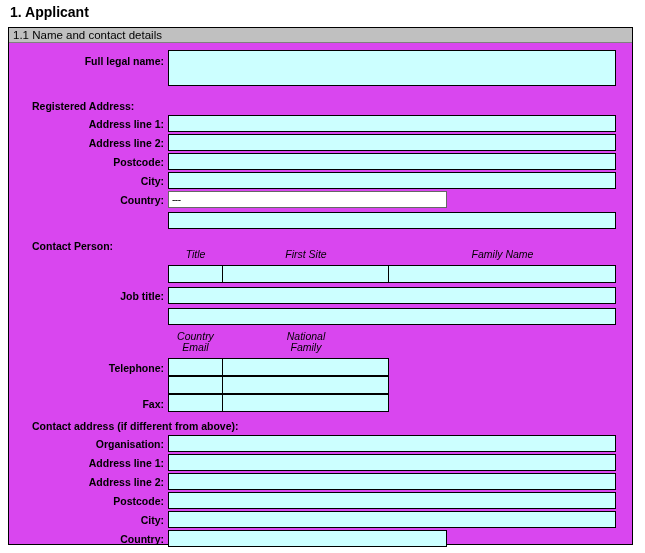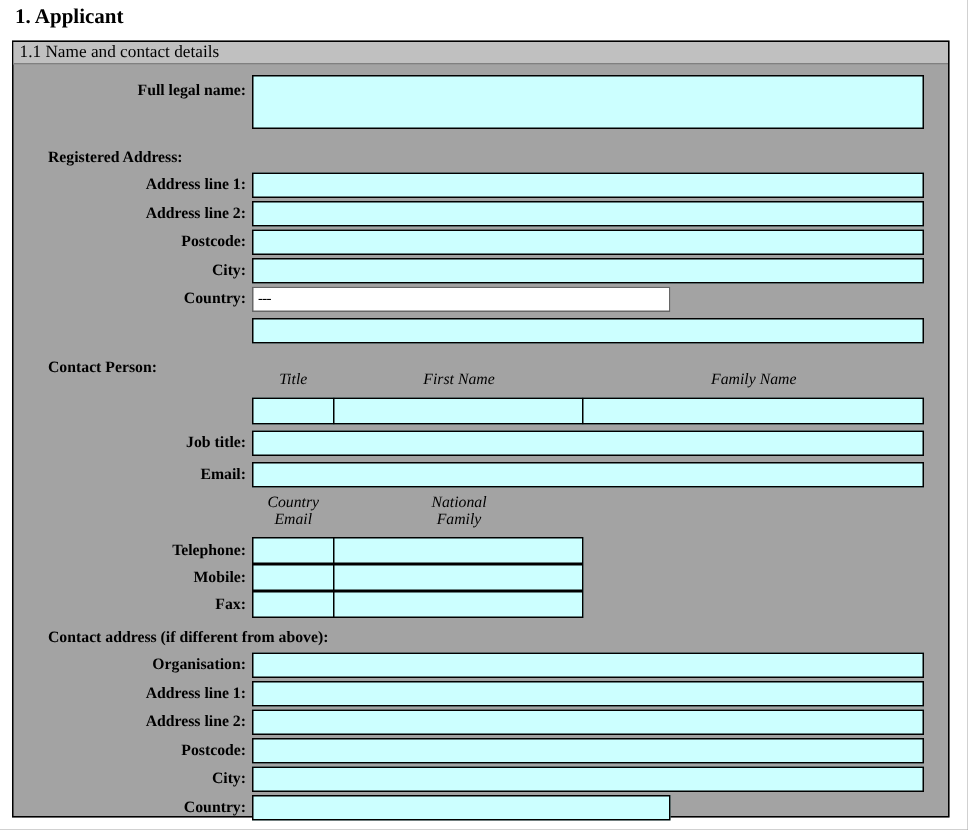--- a/index.html
+++ b/index.html
@@ -3,35 +3,35 @@
 <meta charset="utf-8">
 <style>
   html,body{margin:0;padding:0;}
   body{
     width:645px;height:553px;
     background:#ffffff;
     font-family:"Liberation Sans", sans-serif;
     color:#000000;
     overflow:hidden;
   }
-  .page{position:relative;width:536px;height:553px;font-family:Liberation Serif, serif;}
+  .page{position:relative;width:536px;height:553px;}
 
   
   .section-title{
     position:absolute;left:10px;top:4px;
     font-size:14px;font-weight:bold;letter-spacing:0px;
   }
 
   
   .panel{
     position:absolute;left:8px;top:27px;
     width:625px;height:518px;
     border:1.5px solid #000000;
     box-sizing:border-box;
-    background:#a3a3a3;
+    background:#d946ef;
   }
   .panel-header{
     position:absolute;left:0;top:0;
     width:100%;height:15px;
     background:#c0c0c0;
     border-bottom:1px solid #808080;
     box-sizing:border-box;
     font-size:11.5px;
     line-height:15px;
     padding-left:4px;
@@ -127,57 +127,55 @@
       <span class="val" style="line-height:15px;">---</span>
     </div>
 
     <div class="fld" style="left:159px;top:184px;width:448px;height:17px;">
       <span class="val" style="line-height:15px;"></span>
     </div>
 
     <div class="grouplbl" style="left:23px;top:212px;">Contact Person:</div>
 
     <div class="colhdr" style="left:159px;top:220px;width:55px;">Title</div>
-    <div class="colhdr" style="left:214px;top:220px;width:166px;">First Name</div>
+    <div class="colhdr" style="left:214px;top:220px;width:166px;">First Site</div>
     <div class="colhdr" style="left:380px;top:220px;width:227px;">Family Name</div>
 
     <div class="subfld" style="left:159px;top:237px;width:55px;height:18px;">
       <span class="val" style="line-height:16px;"></span>
     </div>
     <div class="subfld" style="left:213px;top:237px;width:167px;height:18px;">
       <span class="val" style="line-height:16px;"></span>
     </div>
     <div class="subfld" style="left:379px;top:237px;width:228px;height:18px;">
       <span class="val" style="line-height:16px;"></span>
     </div>
 
     <div class="lbl" style="left:0px;top:262px;width:155px;">Job title:</div>
     <div class="fld" style="left:159px;top:259px;width:448px;height:17px;">
       <span class="val" style="line-height:15px;"></span>
     </div>
 
-    <div class="lbl" style="left:0px;top:283px;width:155px;">Email:</div>
     <div class="fld" style="left:159px;top:280px;width:448px;height:17px;">
       <span class="val" style="line-height:15px;"></span>
     </div>
 
     <div class="colhdr" style="left:159px;top:302px;width:55px;">Country</div>
     <div class="colhdr" style="left:159px;top:313px;width:55px;">Email</div>
     <div class="colhdr" style="left:214px;top:302px;width:166px;">National</div>
     <div class="colhdr" style="left:214px;top:313px;width:166px;">Family</div>
 
     <div class="lbl" style="left:0px;top:334px;width:155px;">Telephone:</div>
     <div class="subfld" style="left:159px;top:330px;width:55px;height:18px;">
       <span class="val" style="line-height:16px;"></span>
     </div>
     <div class="subfld" style="left:213px;top:330px;width:167px;height:18px;">
       <span class="val" style="line-height:16px;"></span>
     </div>
 
-    <div class="lbl" style="left:0px;top:352px;width:155px;">Mobile:</div>
     <div class="subfld" style="left:159px;top:348px;width:55px;height:18px;">
       <span class="val" style="line-height:16px;"></span>
     </div>
     <div class="subfld" style="left:213px;top:348px;width:167px;height:18px;">
       <span class="val" style="line-height:16px;"></span>
     </div>
 
     <div class="lbl" style="left:0px;top:370px;width:155px;">Fax:</div>
     <div class="subfld" style="left:159px;top:366px;width:55px;height:18px;">
       <span class="val" style="line-height:16px;"></span>

